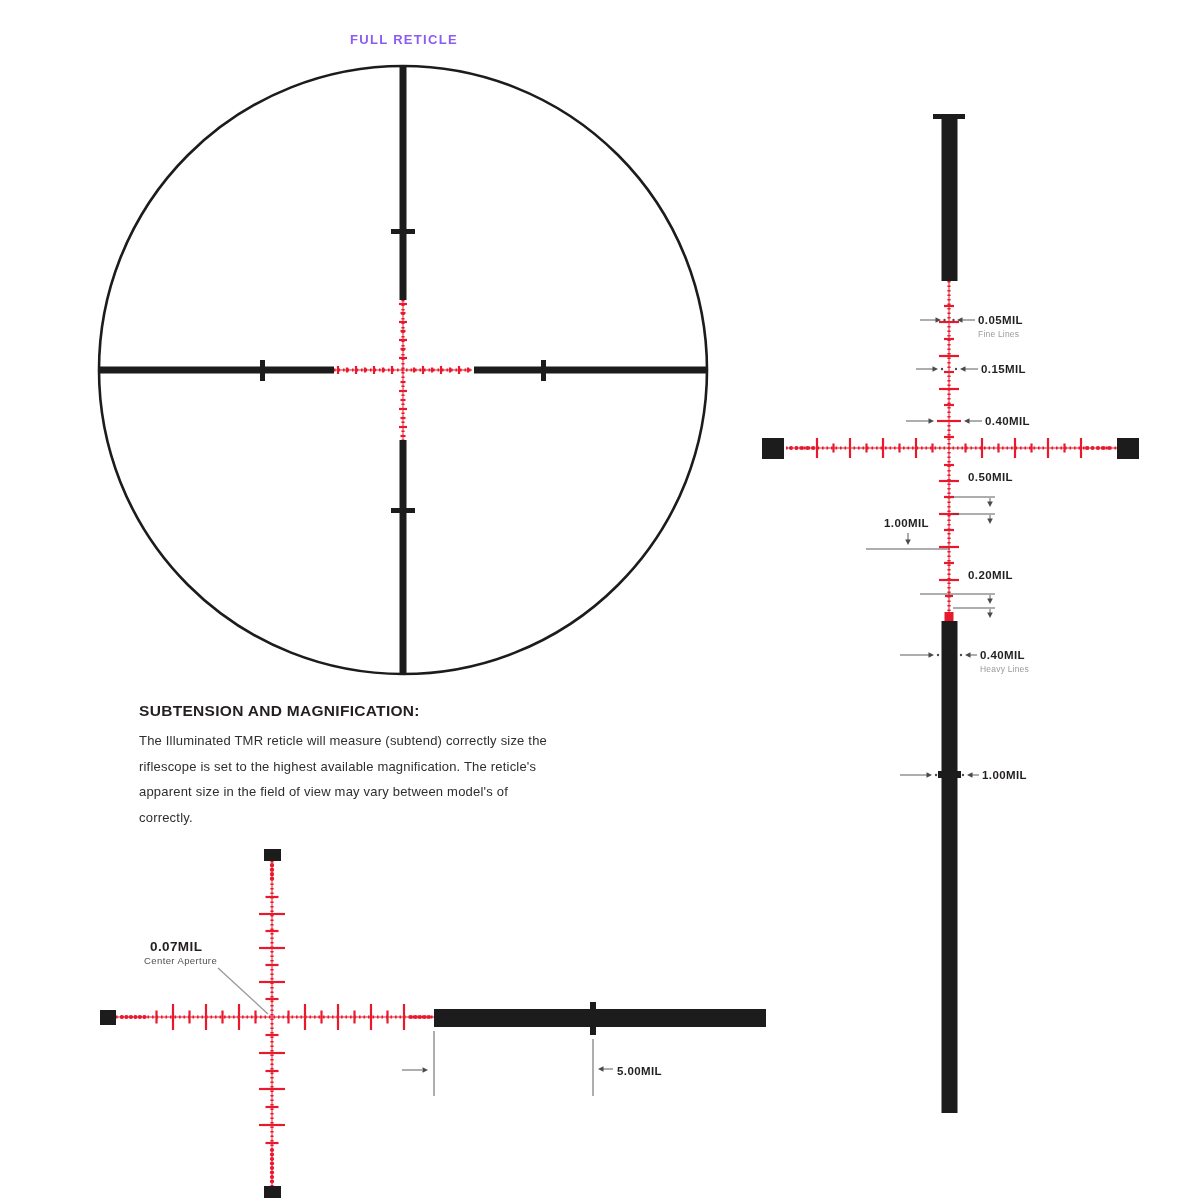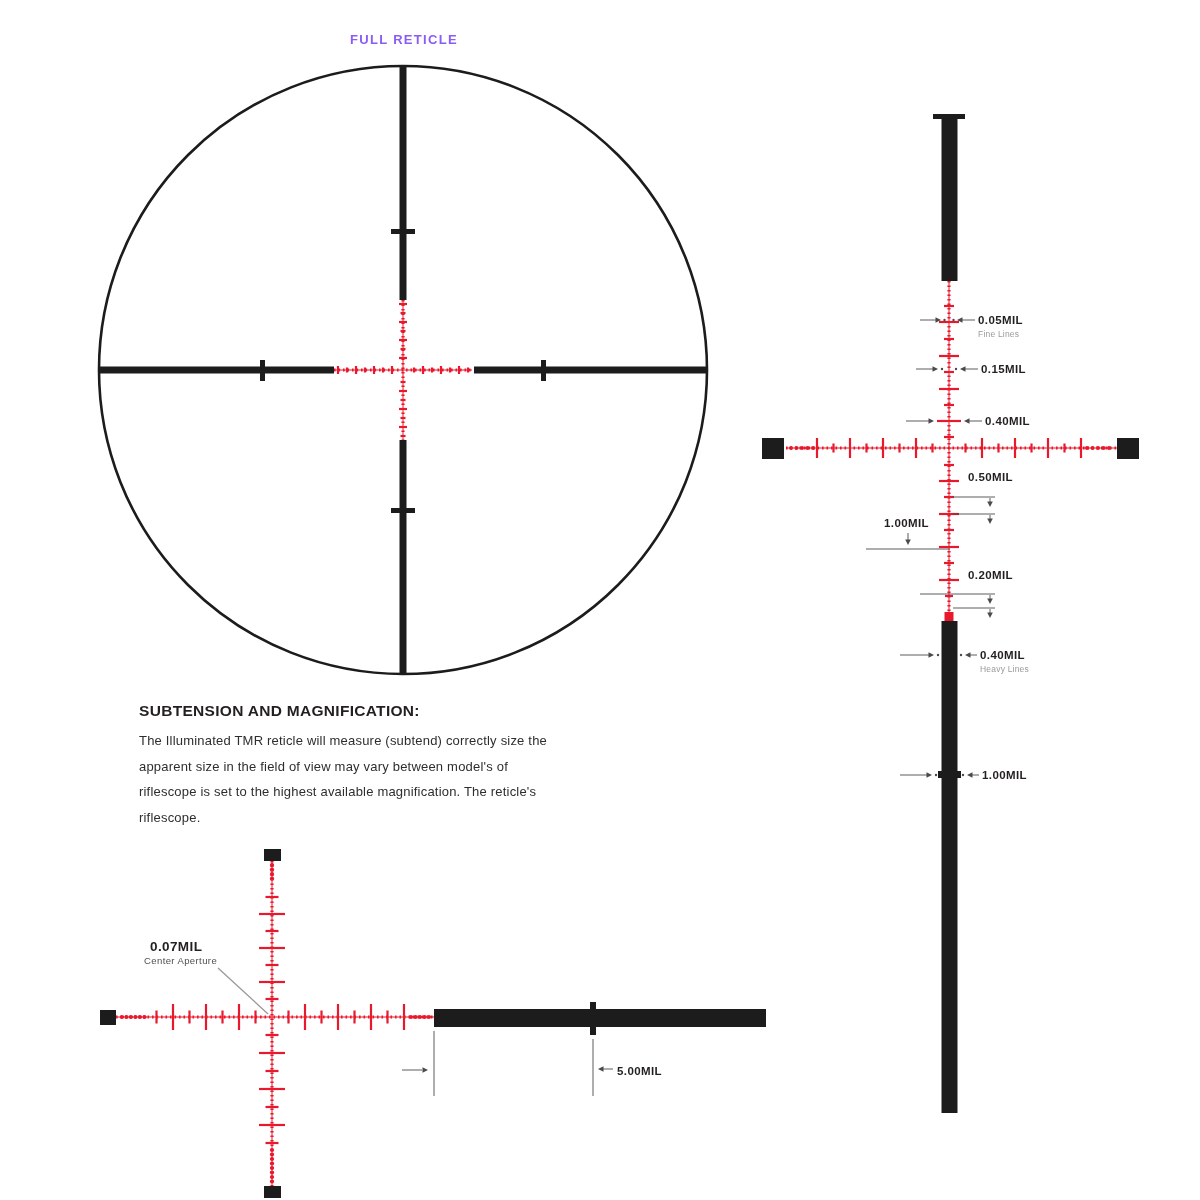--- a/index.html
+++ b/index.html
@@ -266,18 +266,18 @@
 
       <text class="mil mil-big" x="150" y="951">0.07MIL</text>
       <text class="cap2" x="144" y="964">Center Aperture</text>
       <text class="mil" x="617" y="1075">5.00MIL</text>
     </g>
   </svg>
 
   <div class="note">
     <div class="note-heading">SUBTENSION AND MAGNIFICATION:</div>
     <div class="note-line">The Illuminated TMR reticle will measure (subtend) correctly size the</div>
+    <div class="note-line">riflescope is set to the highest available magnification. The reticle's</div>
     <div class="note-line">apparent size in the field of view may vary between model's of</div>
-    <div class="note-line">riflescope is set to the highest available magnification. The reticle's</div>
-    <div class="note-line">riflescope.</div>
+    <div class="note-line">correctly.</div>
   </div>
 
 </div>
 
 </body></html>

